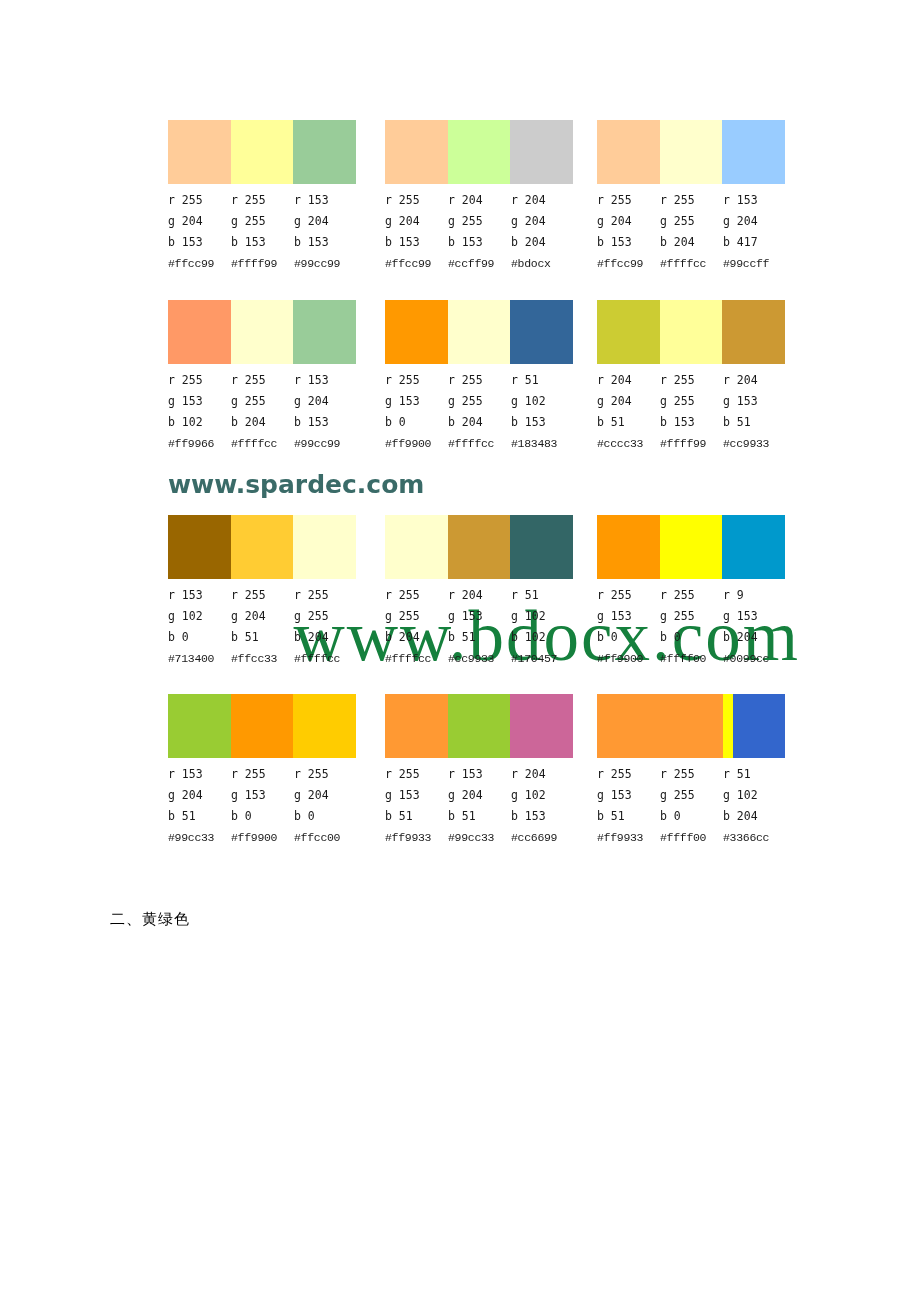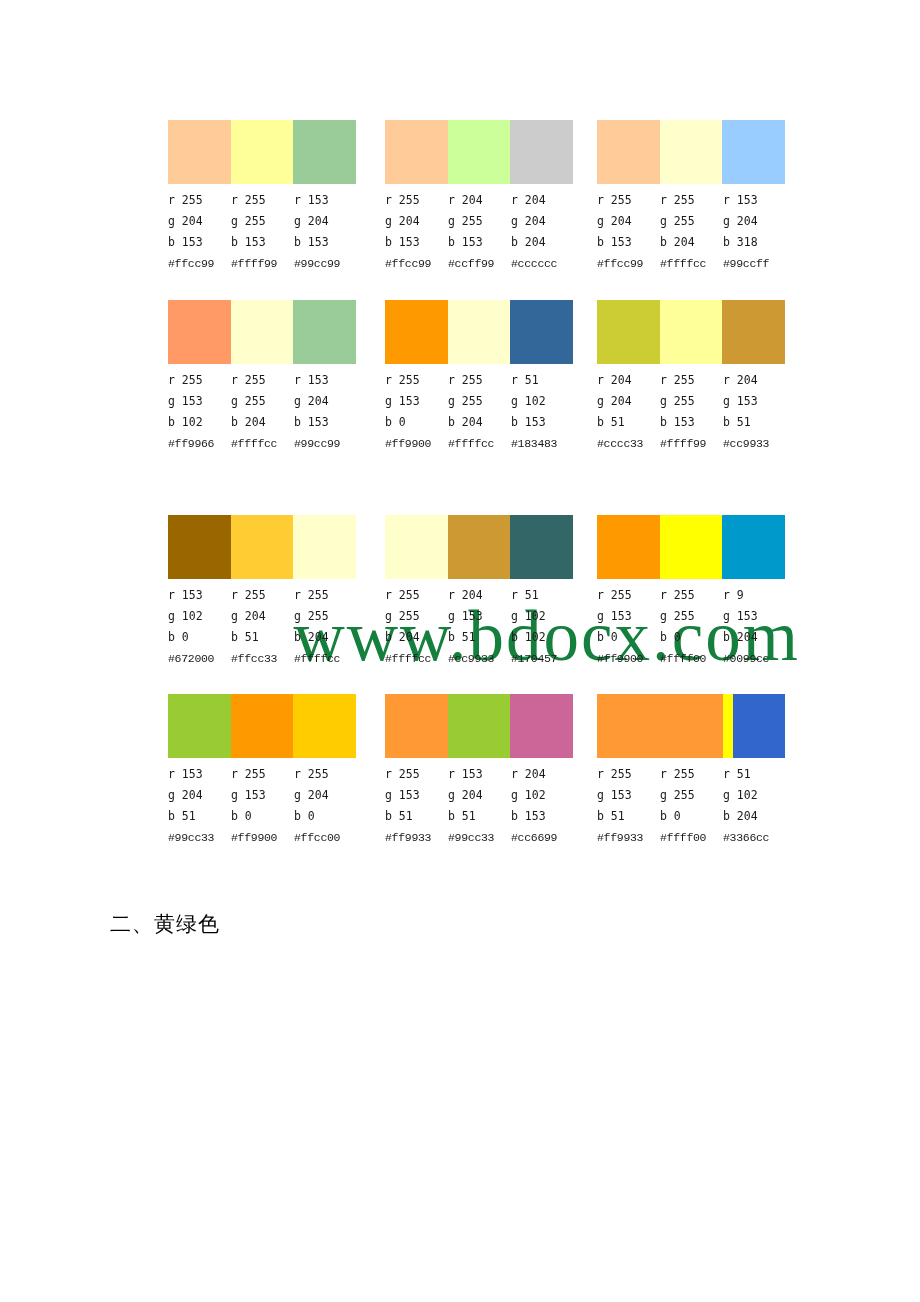--- a/index.html
+++ b/index.html
@@ -118,21 +118,21 @@
     letter-spacing: -0.3px;
     font-family: Liberation Mono, monospace;
   }
 
   
   .section-heading {
     position: absolute;
     left: 110px;
     top: 910px;
     font-family: "DejaVu Serif", "Liberation Serif", serif;
-    font-size: 21px;
+    font-size: 15px;
     color: #000000;
     letter-spacing: 1px;
     white-space: nowrap;
     z-index: 3;
   }
 </style>
 </head>
 <body>
 
 <div class="page">
@@ -184,21 +184,21 @@
             <div class="channel-col">
               <span class="line">r 204</span>
               <span class="line">g 255</span>
               <span class="line">b 153</span>
               <span class="hexline">#ccff99</span>
             </div>
             <div class="channel-col">
               <span class="line">r 204</span>
               <span class="line">g 204</span>
               <span class="line">b 204</span>
-              <span class="hexline">#cccccc</span>
+              <span class="hexline">#bdocx</span>
             </div>
           </div>
         </div>
         <div class="palette-group g2">
           <div class="swatch-strip">
             <div class="swatch" style="background: rgb(255, 204, 153);"></div>
             <div class="swatch" style="background: rgb(255, 255, 204);"></div>
             <div class="swatch" style="background: rgb(153, 204, 255);"></div>
           </div>
           <div class="channels">
@@ -210,21 +210,21 @@
             </div>
             <div class="channel-col">
               <span class="line">r 255</span>
               <span class="line">g 255</span>
               <span class="line">b 204</span>
               <span class="hexline">#ffffcc</span>
             </div>
             <div class="channel-col">
               <span class="line">r 153</span>
               <span class="line">g 204</span>
-              <span class="line">b 318</span>
+              <span class="line">b 417</span>
               <span class="hexline">#99ccff</span>
             </div>
           </div>
         </div>
       </div>
       <div class="palette-row r1">
         <div class="palette-group g0">
           <div class="swatch-strip">
             <div class="swatch" style="background: rgb(255, 153, 102);"></div>
             <div class="swatch" style="background: rgb(255, 255, 204);"></div>
@@ -311,21 +311,21 @@
           <div class="swatch-strip">
             <div class="swatch" style="background: rgb(153, 102, 0);"></div>
             <div class="swatch" style="background: rgb(255, 204, 51);"></div>
             <div class="swatch" style="background: rgb(255, 255, 204);"></div>
           </div>
           <div class="channels">
             <div class="channel-col">
               <span class="line">r 153</span>
               <span class="line">g 102</span>
               <span class="line">b 0</span>
-              <span class="hexline">#672000</span>
+              <span class="hexline">#713400</span>
             </div>
             <div class="channel-col">
               <span class="line">r 255</span>
               <span class="line">g 204</span>
               <span class="line">b 51</span>
               <span class="hexline">#ffcc33</span>
             </div>
             <div class="channel-col">
               <span class="line">r 255</span>
               <span class="line">g 255</span>
@@ -467,16 +467,17 @@
               <span class="line">r 51</span>
               <span class="line">g 102</span>
               <span class="line">b 204</span>
               <span class="hexline">#3366cc</span>
             </div>
           </div>
         </div>
       </div>
     </div>
 
+  <div class="brand-spardec">www.spardec.com</div>
 
   <div class="section-heading">二、黄绿色</div>
 
 </div>
 
 </body></html>

